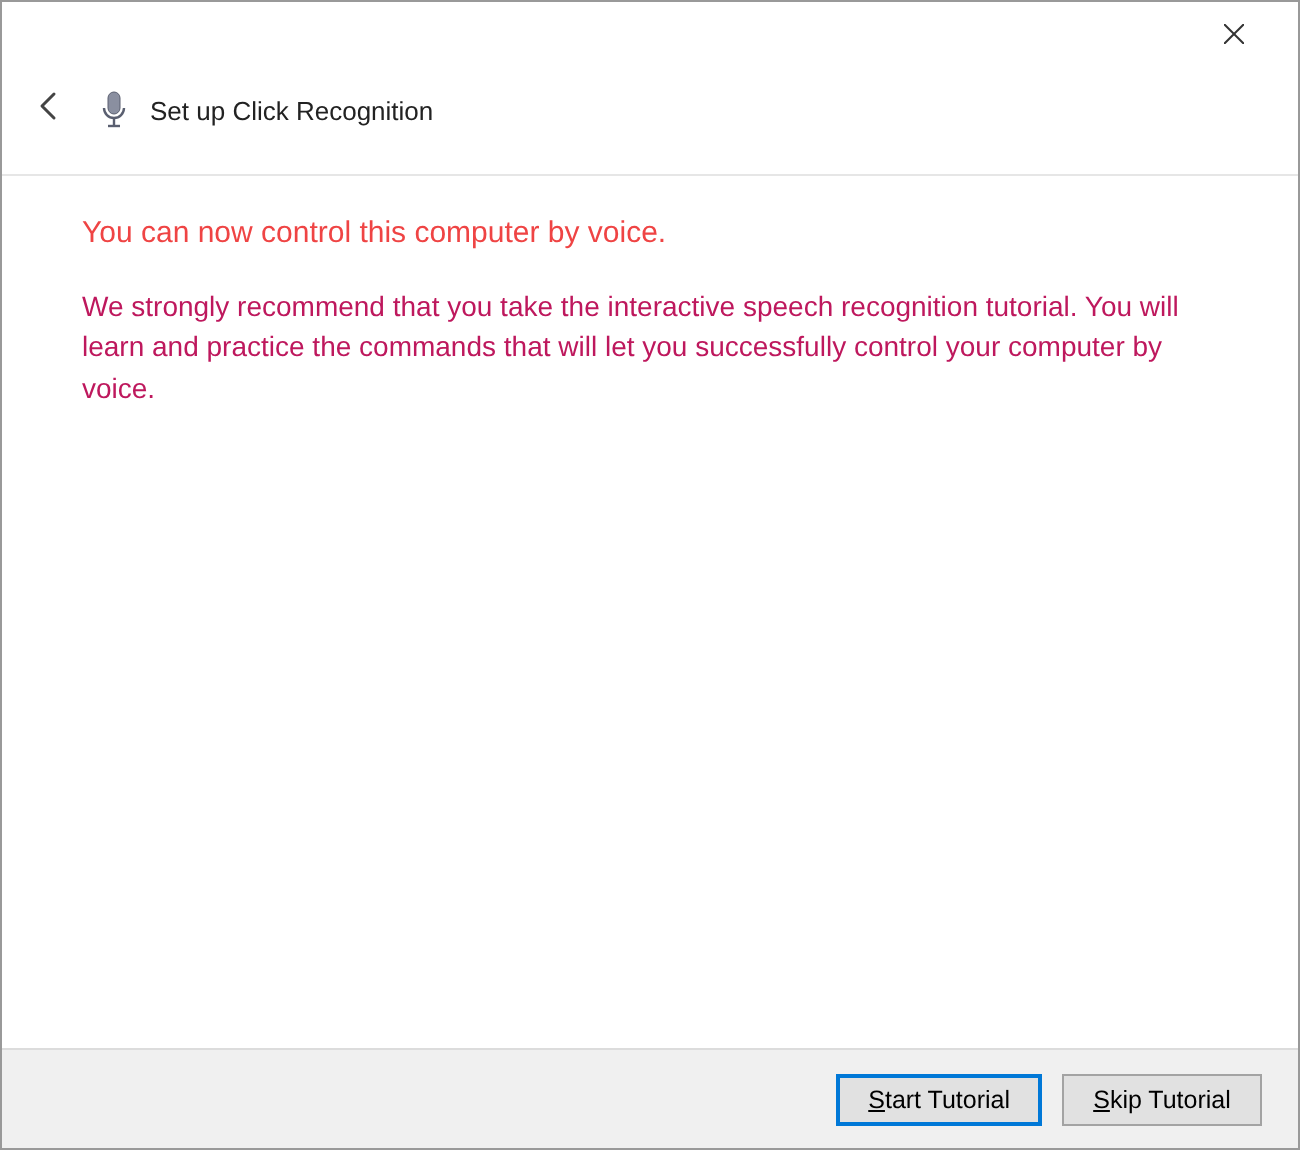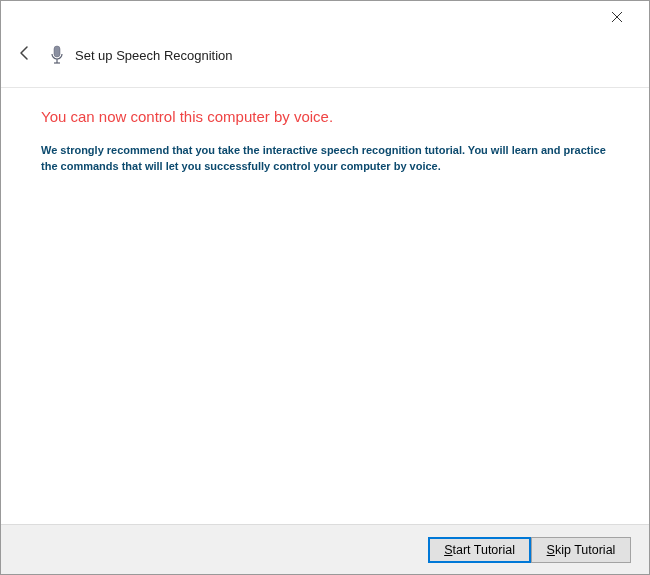--- a/index.html
+++ b/index.html
@@ -62,38 +62,38 @@
     .content {
       padding: 20px 40px 0 40px;
     }
     .heading {
       font-size: 15px;
       color: #ef4444;
       margin-bottom: 18px;
       font-weight: 400;
     }
     .body-text {
-      font-size: 11px;
-      color: #0c4a6e;
+      font-size: 14px;
+      color: #be185d;
       line-height: 1.45;
       margin-bottom: 16px;
-      font-weight: bold;
     }
     .footer {
       position: absolute;
       bottom: 0;
       left: 0;
       right: 0;
       height: 50px;
       background: #f0f0f0;
       border-top: 1px solid #dcdcdc;
       display: flex;
       align-items: center;
       justify-content: flex-end;
       padding-right: 18px;
+      gap: 10px;
     }
     .btn {
       min-width: 100px;
       height: 26px;
       font-size: 12.5px;
       font-family: inherit;
       background: #e1e1e1;
       border: 1px solid #a3a3a3;
       cursor: pointer;
       padding: 0 14px;
@@ -126,21 +126,21 @@
     </span>
   </div>
   <div class="mic-icon">
     <svg viewBox="0 0 16 20">
       <rect x="5" y="1" width="6" height="11" rx="3" fill="#8a8fa0" stroke="#5a5f70" stroke-width="0.5"></rect>
       <path d="M3 9 a5 5 0 0 0 10 0" fill="none" stroke="#5a5f70" stroke-width="1.2"></path>
       <line x1="8" y1="14" x2="8" y2="18" stroke="#5a5f70" stroke-width="1.2"></line>
       <line x1="5" y1="18" x2="11" y2="18" stroke="#5a5f70" stroke-width="1.2"></line>
     </svg>
   </div>
-  <div class="header-title">Set up Speech Recognition</div>
+  <div class="header-title">Set up Click Recognition</div>
 </div>
 
 <div class="content">
   <div class="heading">You can now control this computer by voice.</div>
   <p class="body-text">We strongly recommend that you take the interactive speech recognition tutorial. You will learn and practice the commands that will let you successfully control your computer by voice.</p>
 </div>
 
 <div class="footer">
   <button class="btn primary underline-first">Start Tutorial</button>
   <button class="btn underline-first">Skip Tutorial</button>

